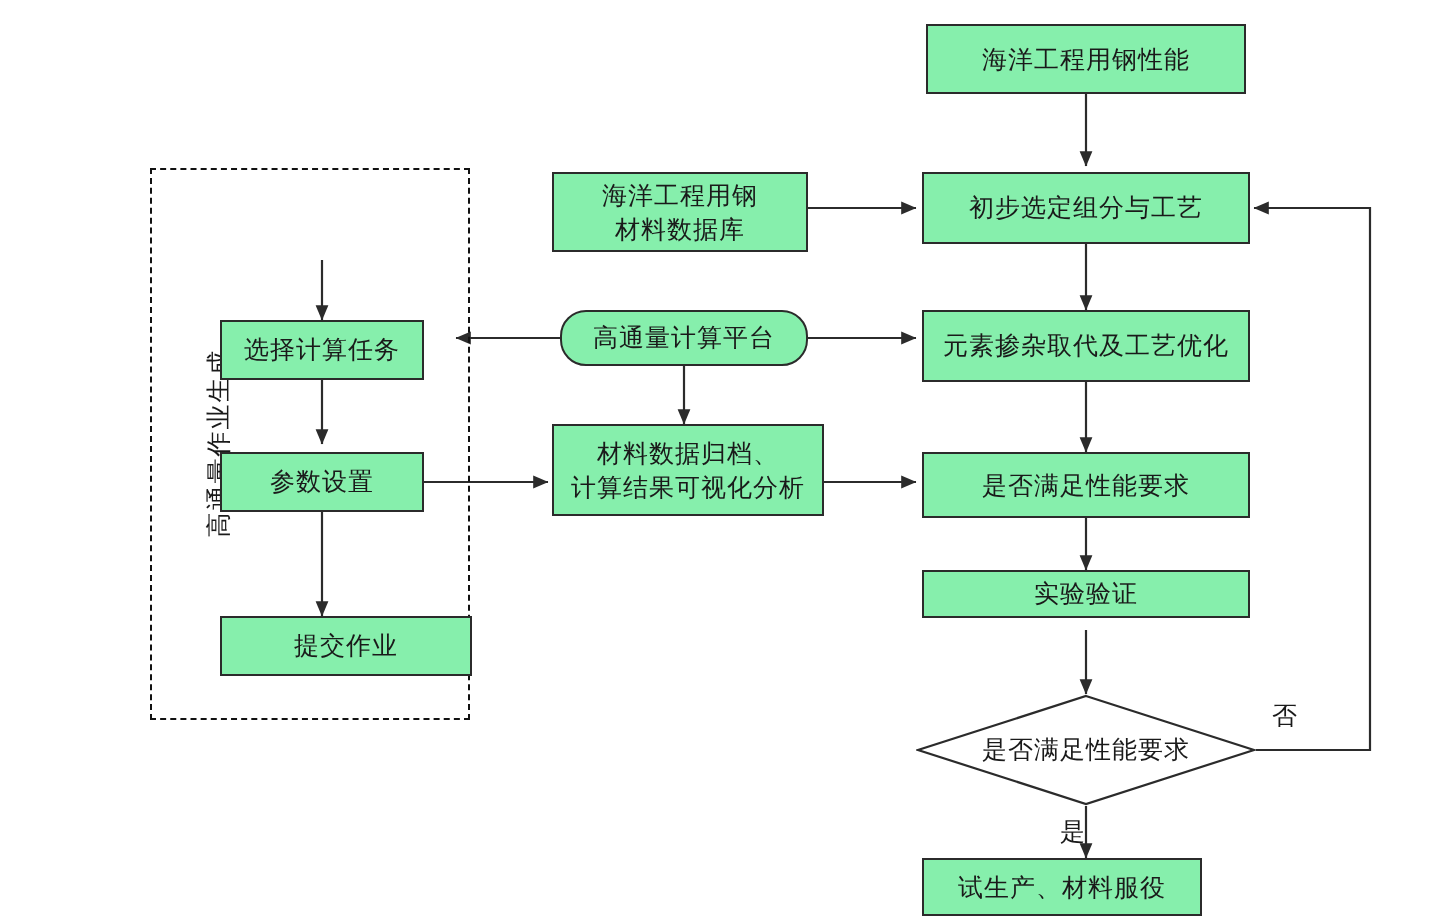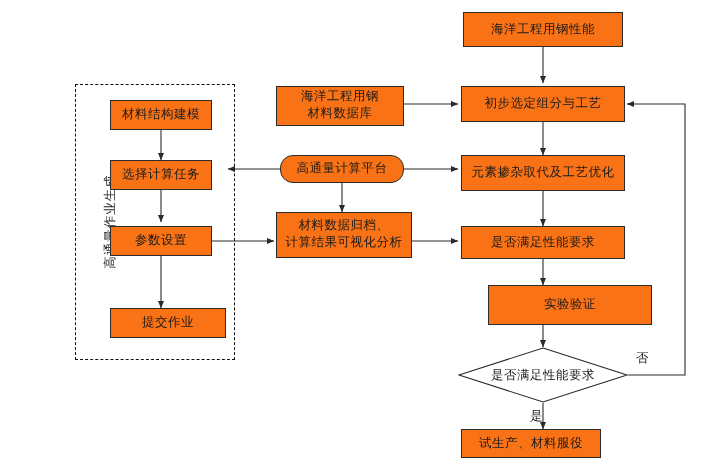--- a/index.html
+++ b/index.html
@@ -10,31 +10,30 @@
     overflow:hidden;
   }
   #canvas{position:relative;width:722px;height:460px;}
 
   svg#wires{position:absolute;left:0;top:0;width:722px;height:460px;}
 
   .node{
     position:absolute;
     box-sizing:border-box;
     border:1px solid #2b2b2b;
-    background:#f97316;
+    background:#86efac;
     display:flex;
     align-items:center;
     justify-content:center;
     text-align:center;
     color:#1a1a1a;
     font-size:12.5px;
     line-height:16px;
     letter-spacing:0.5px;
     white-space:pre-line;
-    font-family:Liberation Mono, monospace;
   }
   .node.two-line{line-height:17px;}
 
   .group-box{
     position:absolute;
     box-sizing:border-box;
     border:1.4px dashed #111111;
     background:transparent;
   }
   .group-label{
@@ -109,45 +108,44 @@
 
       <path d="M161,130 L161,160" marker-end="url(#ah)"></path>
       <path d="M161,190 L161,222" marker-end="url(#ah)"></path>
       <path d="M161,256 L161,308" marker-end="url(#ah)"></path>
     </g>
   </svg>
 
   <div class="group-box" style="left:75px;top:84px;width:160px;height:276px;"></div>
   <div class="group-label" style="left:60px;top:213px;width:100px;text-align:center;">高通量作业生成</div>
 
-  <div class="node" style="left:110px;top:100px;width:102px;height:30px;">材料结构建模</div>
 
   <div class="node" style="left:110px;top:160px;width:102px;height:30px;">选择计算任务</div>
 
   <div class="node" style="left:110px;top:226px;width:102px;height:30px;">参数设置</div>
 
-  <div class="node" style="left:110px;top:308px;width:116px;height:30px;">提交作业</div>
+  <div class="node" style="left:110px;top:308px;width:126px;height:30px;">提交作业</div>
 
   <div class="node two-line" style="left:276px;top:86px;width:128px;height:40px;">海洋工程用钢
 材料数据库</div>
 
   <div class="node" style="left:280px;top:155px;width:124px;height:28px;border-radius:13px;">高通量计算平台</div>
 
   <div class="node two-line" style="left:276px;top:212px;width:136px;height:46px;">材料数据归档、
 计算结果可视化分析</div>
 
   <div class="node" style="left:463px;top:12px;width:160px;height:35px;">海洋工程用钢性能</div>
 
   <div class="node" style="left:461px;top:86px;width:164px;height:36px;">初步选定组分与工艺</div>
 
   <div class="node" style="left:461px;top:155px;width:164px;height:36px;">元素掺杂取代及工艺优化</div>
 
   <div class="node" style="left:461px;top:226px;width:164px;height:33px;">是否满足性能要求</div>
 
-  <div class="node" style="left:488px;top:285px;width:164px;height:40px;">实验验证</div>
+  <div class="node" style="left:461px;top:285px;width:164px;height:24px;">实验验证</div>
 
   <div class="node" style="left:461px;top:429px;width:140px;height:29px;">试生产、材料服役</div>
 
   <div class="diamond-wrap" style="left:458px;top:347px;width:170px;height:56px;">
     <svg width="170" height="56" viewBox="0 0 170 56">
       <polygon points="85,1 169,28 85,55 1,28" fill="#ffffff" stroke="#2b2b2b" stroke-width="1.1"></polygon>
     </svg>
     <div class="diamond-label">是否满足性能要求</div>
   </div>
 

